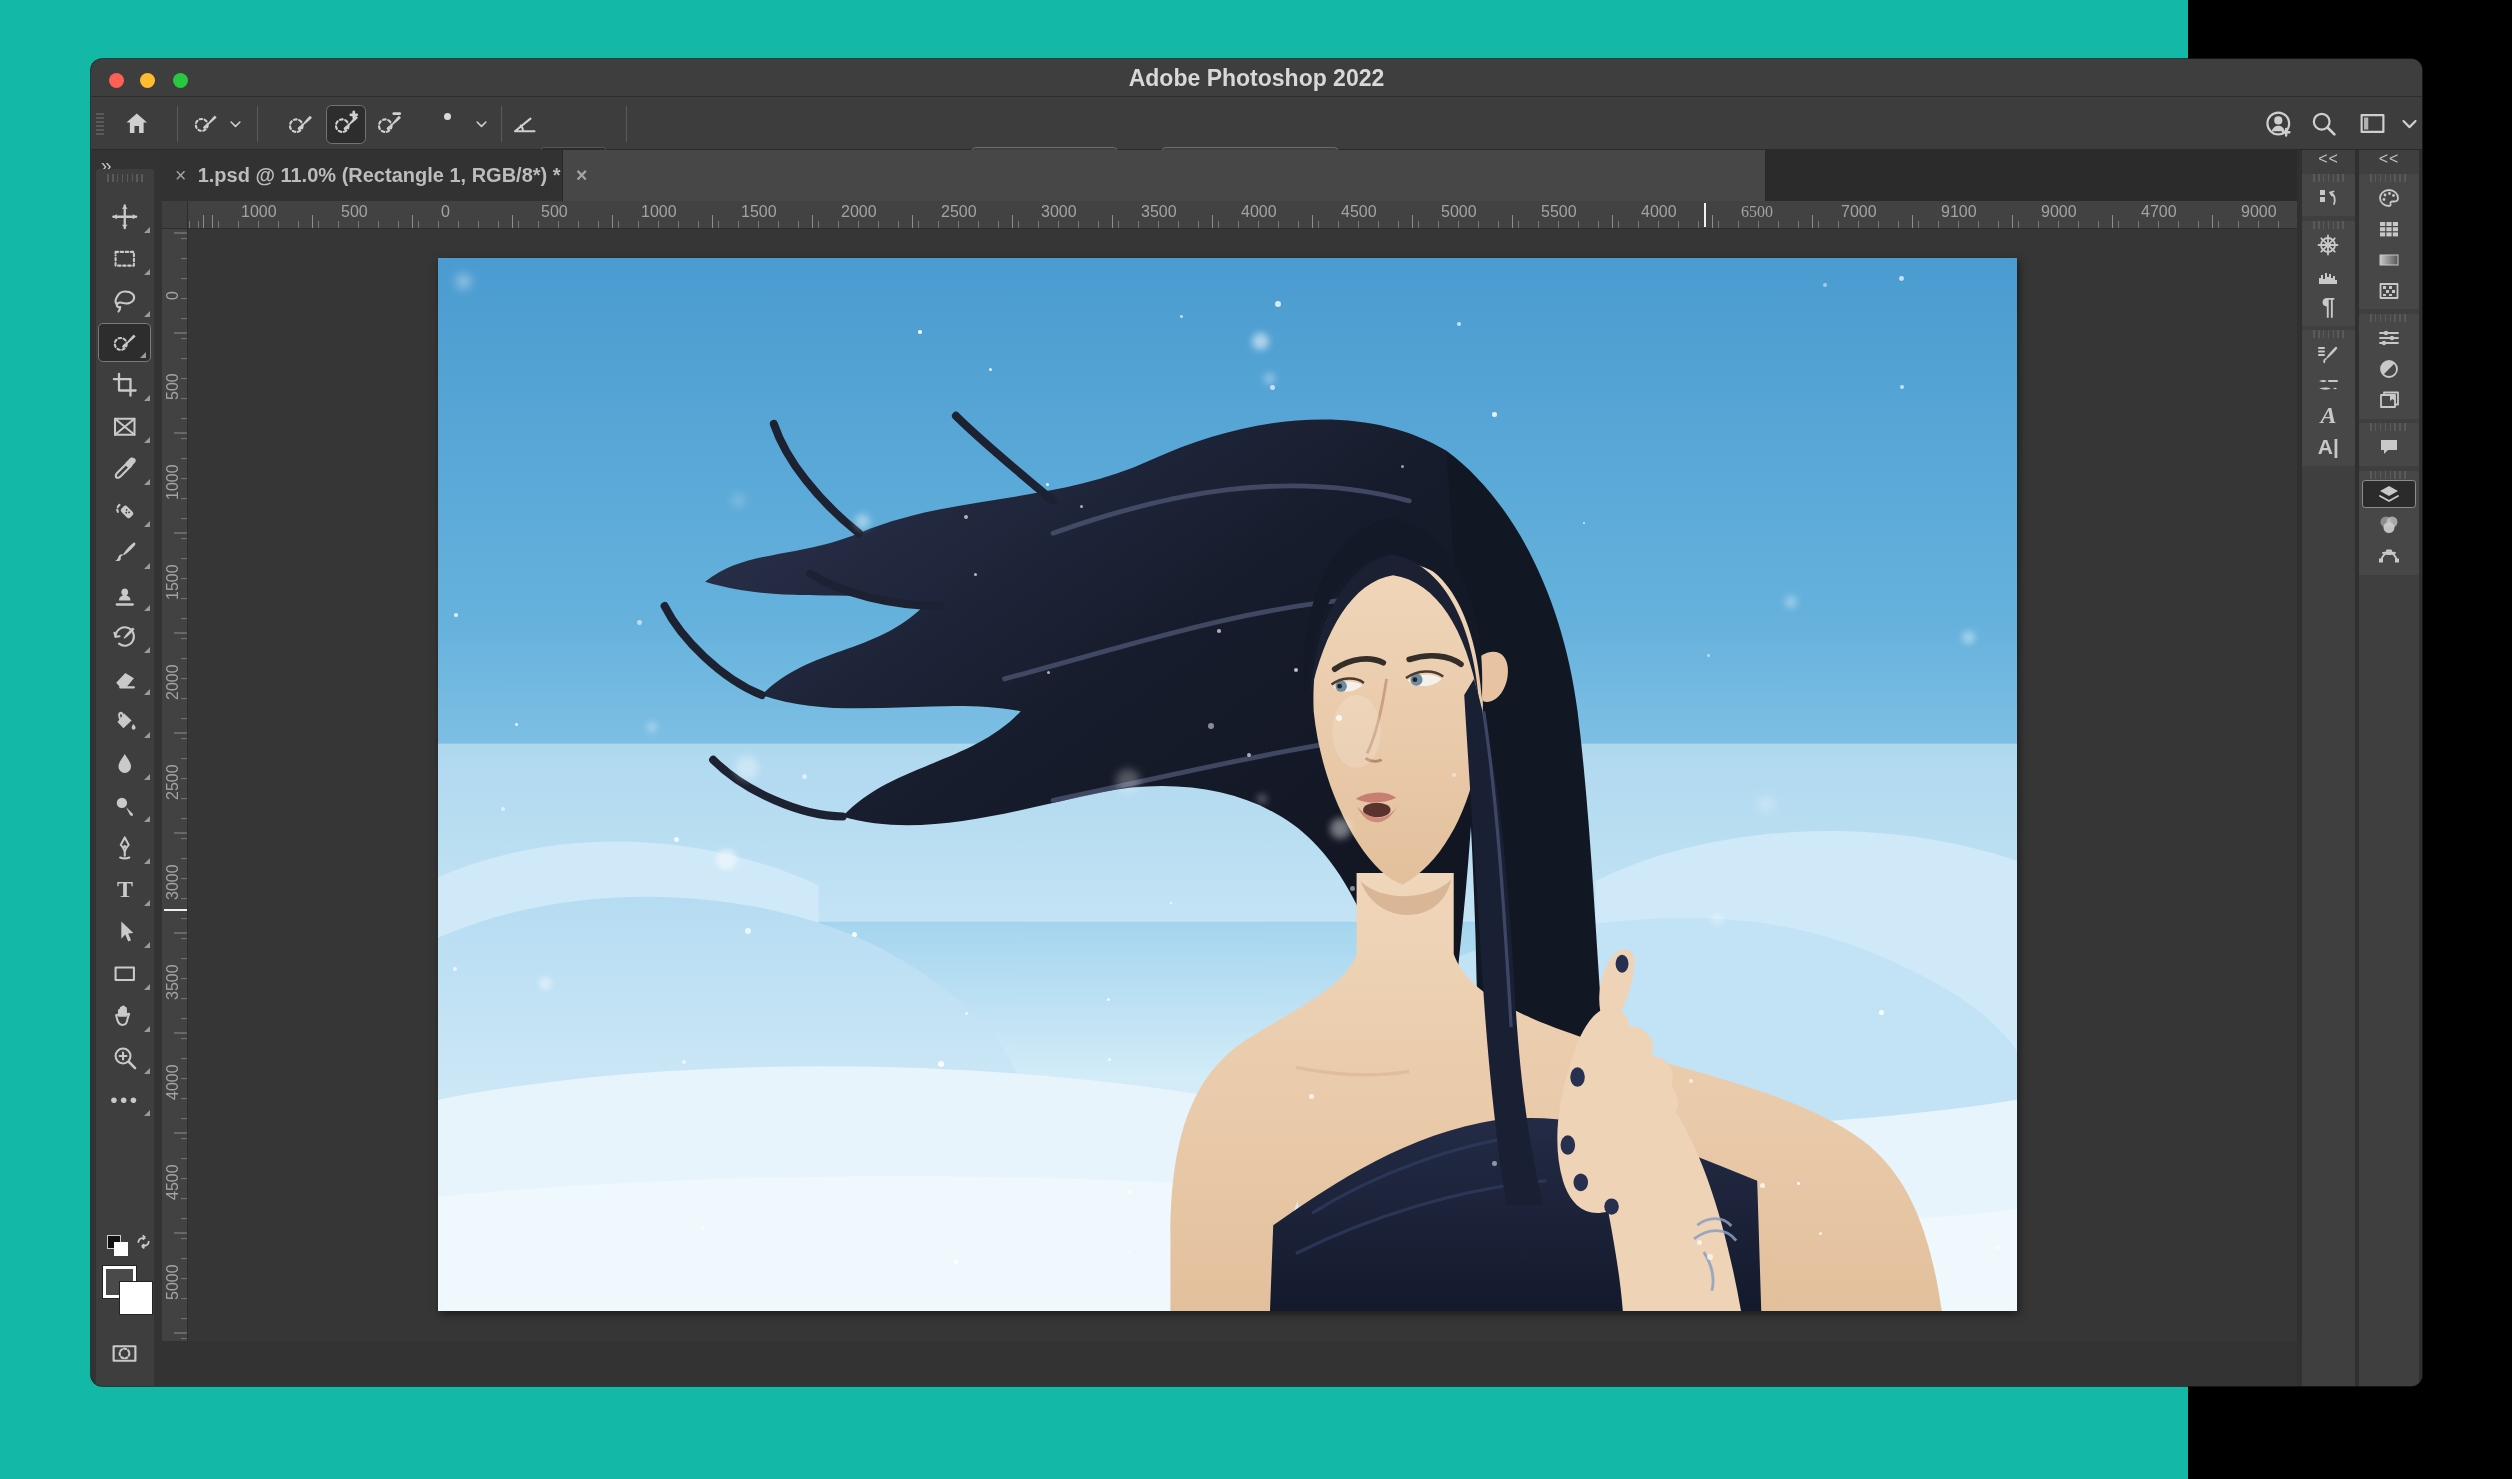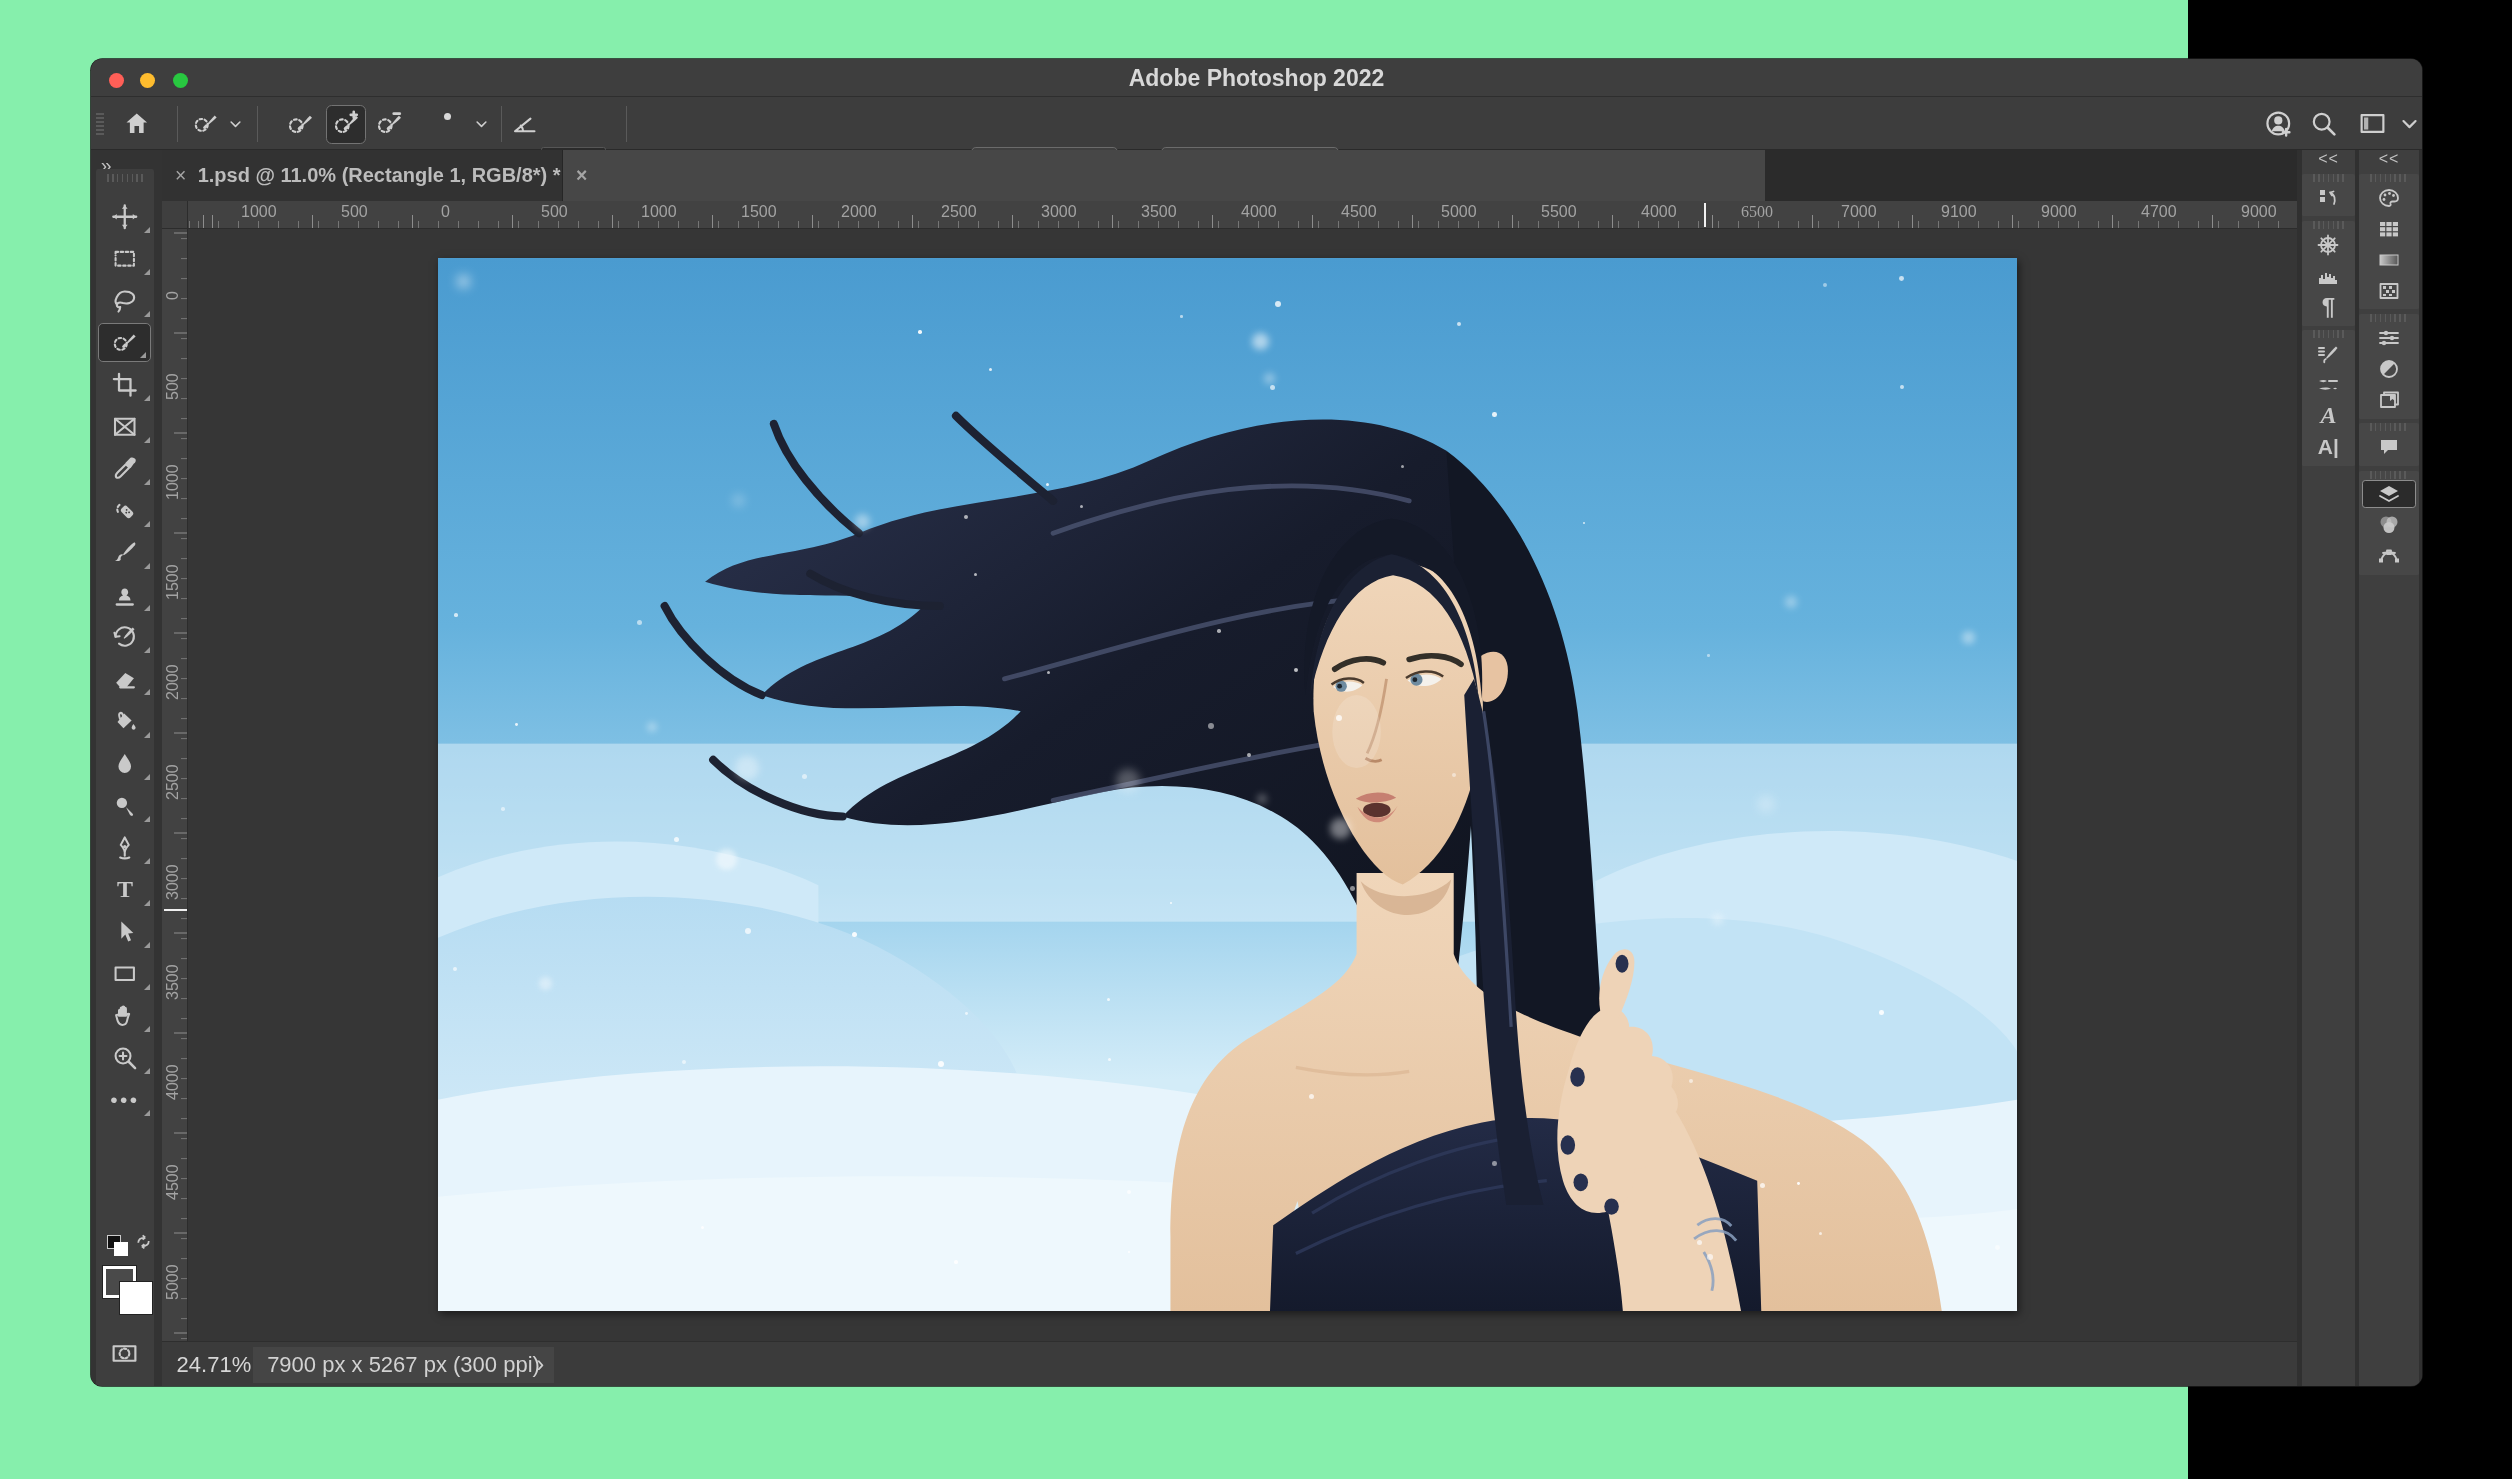--- a/index.html
+++ b/index.html
@@ -1,18 +1,18 @@
 <!DOCTYPE html>
 <html style="font-size:13px"><head>
 <meta charset="utf-8">
 <style>
   * { margin:0; padding:0; box-sizing:border-box; }
   html,body { width:2512px; height:1480px; background:#000; overflow:hidden;
     font-family:"Liberation Sans","DejaVu Sans",sans-serif; }
-  #stage { position:relative; width:2188px; height:1480px; background:#86efac; }
+  #stage { position:relative; width:2188px; height:1480px; background:#14b8a6; }
   #window { position:absolute; left:91px; top:59px; width:2331px; height:1327px;
     background:#3d3d3d; border-radius:11.3px; overflow:hidden; box-shadow:0 0 0 0.8px #1c1c1c; }
 
   
   #titlebar { position:absolute; left:0; top:0; width:100%; height:38px; background:#3e3e3e; border-bottom:0.8px solid #2e2e2e; }
   .tl { position:absolute; top:13.8px; width:15.4px; height:15.4px; border-radius:50%; }
   #title { position:absolute; top:0; left:0; width:100%; height:38px; line-height:38px;
     text-align:center; color:#d8d8d8; font-size:23px; font-weight:700; }
 
   
@@ -614,27 +614,20 @@
               <div class="flake" style="height: 3.5px; width: 3.5px; left: 480px; top: 72px; opacity: 0.914736;"></div>
               <div class="flake" style="height: 4.6px; width: 4.6px; left: 1441px; top: 752px; opacity: 0.875274;"></div>
               <div class="flake" style="height: 2.6px; width: 2.6px; left: 742px; top: 57px; opacity: 0.597952;"></div>
               <div class="flake" style="height: 3px; width: 3px; left: 669px; top: 740px; opacity: 0.811018;"></div>
               <div class="flake" style="height: 3px; width: 3px; left: 670px; top: 800px; opacity: 0.762355;"></div>
               <div class="flake" style="height: 4px; width: 4px; left: 1251px; top: 821px; opacity: 0.584385;"></div>
             </div>
       </div>
     </div>
 
-    <div id="statusbar">
-      <div id="statZoom">24.71%</div>
-      <div id="statDims">
-        <span>7900 px x 5267 px (300 ppi)</span>
-        <span id="statChev">›</span>
-      </div>
-    </div>
   </div>
 
   <div id="rightDock">
     <div class="pcol" id="pcol1" style="left:4.9px;width:53px">
           <div class="pcol-head">&lt;&lt;</div>
           <div class="pgroup">
             <div class="grip"></div>
             <div class="prow">
               <svg viewBox="0 0 24 24" fill="none" stroke="currentColor" stroke-width="1.8" stroke-linecap="round" stroke-linejoin="round">
                 <rect x="4" y="4" width="5" height="5" fill="currentColor" stroke="none"></rect>

